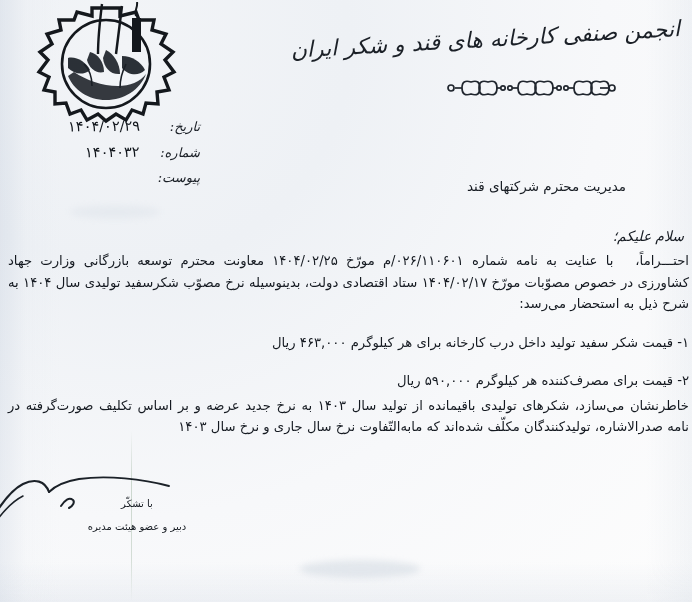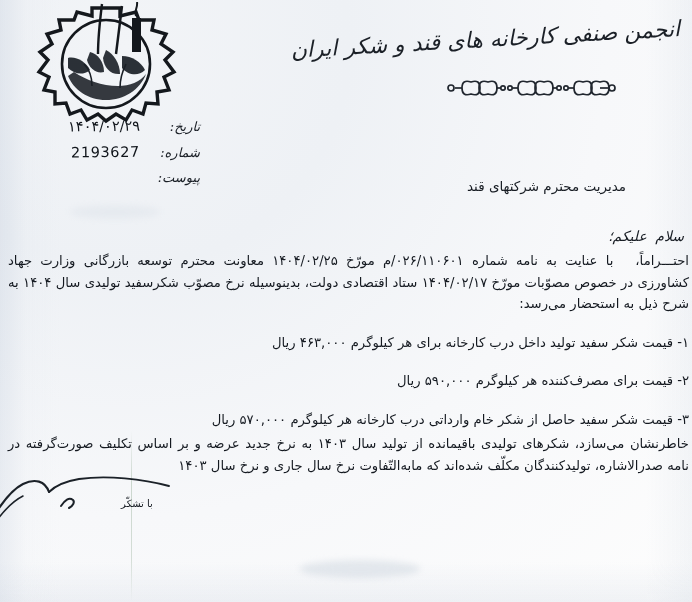--- a/index.html
+++ b/index.html
@@ -117,21 +117,21 @@
     right: 66px;
     top: 178px;
     font-size: 13.5px;
     color: #171c23;
     letter-spacing: 0.2px;
   }
   .salutation {
     position: absolute;
     right: 8px;
     top: 228px;
-    font-family: Liberation Mono, monospace;
+    font-family: Liberation Sans, sans-serif;
     font-style: italic;
     font-size: 14px;
     color: #171c23;
     text-align: right;
   }
   .body-text {
     position: absolute;
     right: 3px;
     left: 8px;
     top: 250px;
@@ -268,21 +268,21 @@
     </svg>
   </div>
 
   <div class="meta-block">
     <div class="meta-row">
       <span class="meta-label">تاریخ:</span>
       <span class="meta-value">۱۴۰۴/۰۲/۲۹</span>
     </div>
     <div class="meta-row">
       <span class="meta-label">شماره:</span>
-      <span class="meta-value">2193627</span>
+      <span class="meta-value">۱۴۰۴۰۳۲</span>
     </div>
     <div class="meta-row">
       <span class="meta-label">پیوست:</span>
       <span class="meta-value"></span>
     </div>
   </div>
 
   <div class="recipient">مدیریت محترم شرکتهای قند</div>
   <div class="salutation">سلام علیکم؛</div>
 
@@ -291,23 +291,20 @@
       <span class="lead">احتـــراماً،</span><span>با عنایت به نامه شماره ۰۲۶/۱۱۰۶۰۱/م مورّخ ۱۴۰۴/۰۲/۲۵ معاونت محترم توسعه بازرگانی وزارت جهاد کشاورزی در خصوص مصوّبات مورّخ ۱۴۰۴/۰۲/۱۷ ستاد اقتصادی دولت، بدینوسیله نرخ مصوّب شکرسفید تولیدی سال ۱۴۰۴ به شرح ذیل به استحضار می‌رسد:</span>
     </p>
 
     <ul class="price-list">
       <li>
         <span class="marker">۱-</span><span>قیمت شکر سفید تولید داخل درب کارخانه برای هر کیلوگرم ۴۶۳,۰۰۰ ریال</span>
       </li>
       <li>
         <span class="marker">۲-</span><span>قیمت برای مصرف‌کننده هر کیلوگرم ۵۹۰,۰۰۰ ریال</span>
       </li>
-      <li>
-        <span class="marker">۳-</span><span>قیمت شکر سفید حاصل از شکر خام وارداتی درب کارخانه هر کیلوگرم ۵۷۰,۰۰۰ ریال</span>
-      </li>
     </ul>
 
     <p class="para-note">
       <span>خاطرنشان می‌سازد، شکرهای تولیدی باقیمانده از تولید سال ۱۴۰۳ به نرخ جدید عرضه و بر اساس تکلیف صورت‌گرفته در نامه صدرالاشاره، تولیدکنندگان مکلّف شده‌اند که مابه‌التّفاوت نرخ سال جاری و نرخ سال ۱۴۰۳</span>
     </p>
   </div>
 
   <div class="handwritten-signature">
     <svg viewBox="0 0 215 118" width="215" height="118" aria-hidden="true">
       <g fill="none" stroke="#1b2128" stroke-linecap="round">
@@ -316,15 +313,16 @@
         <path d="M92 22 C88 11 78 8 66 14 C50 22 34 48 20 78 C14 92 10 102 8 112" stroke-width="2.1"></path>
         <path d="M8 112 C14 96 24 74 36 56 C46 41 56 31 66 26" stroke-width="1.6"></path>
 
         <path d="M104 36 C108 30 112 27 116 30 C118 32 116 36 112 38" stroke-width="2"></path>
       </g>
     </svg>
   </div>
 
   <div class="signature-block">
     <div class="sig-thanks">با تشکّر</div>
+    <div class="sig-role">دبیر و عضو هیئت مدیره</div>
   </div>
 
 </div>
 
 </body></html>

